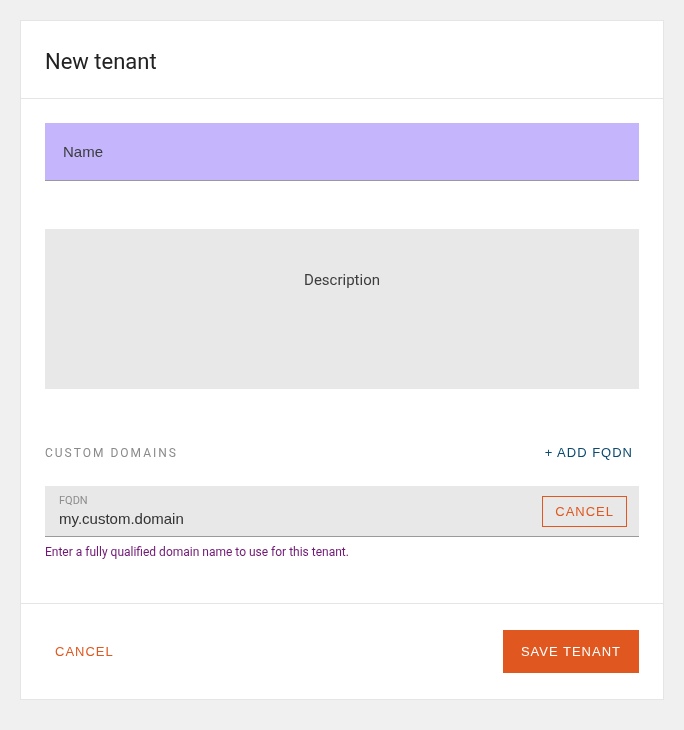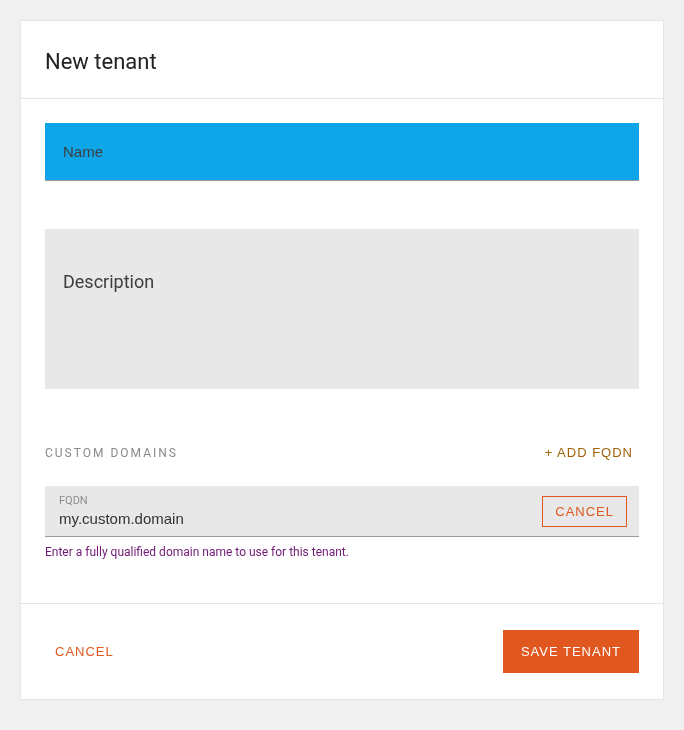--- a/index.html
+++ b/index.html
@@ -23,21 +23,21 @@
     }
     .card-header h1 {
       font-size: 22px;
       font-weight: 400;
       color: #222;
     }
     .card-body {
       padding: 24px;
     }
     .field {
-      background: #0ea5e9;
+      background: #c4b5fd;
       border-bottom: 1px solid #9a9a9a;
       margin-bottom: 48px;
     }
     .field-input {
       width: 100%;
       background: transparent;
       border: none;
       outline: none;
       font-size: 15px;
       color: #333;
@@ -45,45 +45,46 @@
     }
     .field-input::placeholder {
       color: #3d3d3d;
     }
     .field-textarea {
       width: 100%;
       background: #e8e8e8;
       border: none;
       outline: none;
       resize: none;
-      font-size: 18px;
+      font-size: 15px;
       font-family: inherit;
       color: #701a75;
       padding: 42px 18px 18px 18px;
       height: 160px;
       margin-bottom: 48px;
+      text-align: center;
     }
     .field-textarea::placeholder {
       color: #3d3d3d;
     }
     .section-row {
       display: flex;
       justify-content: space-between;
       align-items: center;
       margin-bottom: 22px;
     }
     .section-label {
       font-size: 12px;
       letter-spacing: 2px;
       color: #8a8a8a;
     }
     .add-btn {
       background: none;
       border: none;
-      color: #a16207;
+      color: #0c4a6e;
       font-size: 13px;
       letter-spacing: 1px;
       cursor: pointer;
       padding: 4px 6px;
     }
     .fqdn-row {
       display: flex;
       align-items: center;
       background: #e8e8e8;
       border-bottom: 1px solid #9a9a9a;

